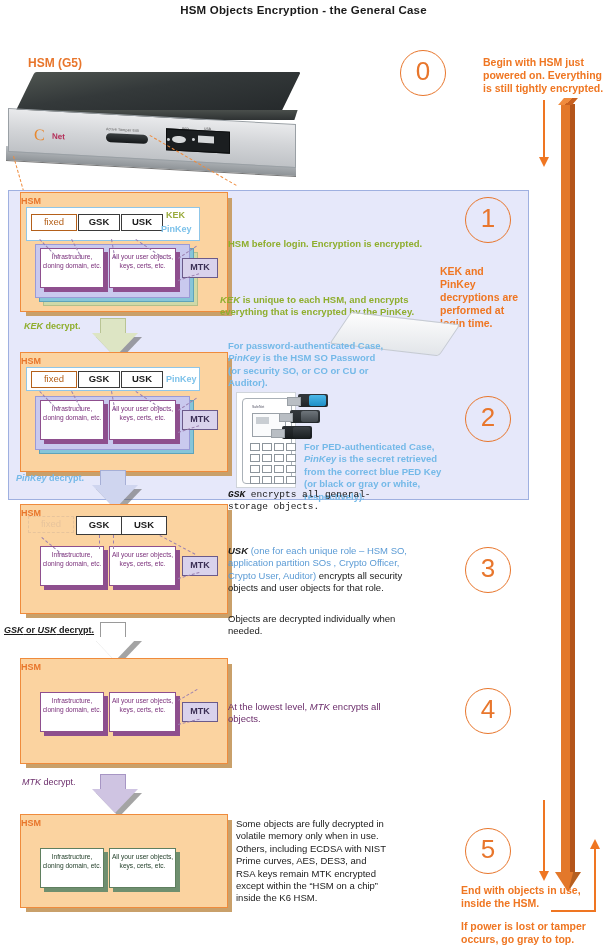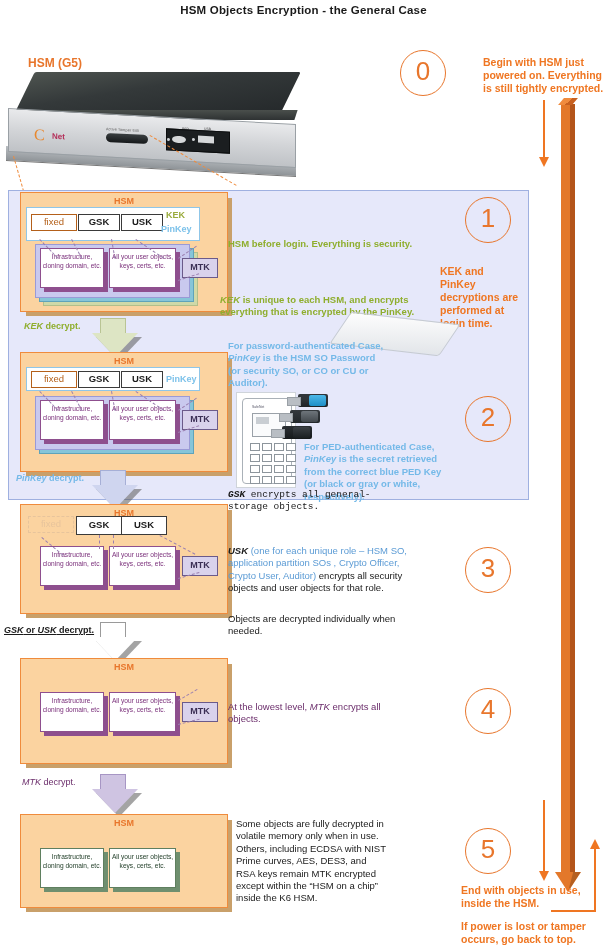--- a/index.html
+++ b/index.html
@@ -76,21 +76,21 @@
      border-bottom:10px solid #ef7622;}
   .hookline{position:absolute;height:2px;background:#ef7622;}
 
   
   #login-panel{left:8px;top:190px;width:519px;height:308px;
      background:#e6e8fa;border:1px solid #9fb0e0;}
 
   
   .hsmbox{position:absolute;background:#fbd3a0;border:1.5px solid #ef8b3c;}
   .hsmbox-shadow{position:absolute;background:#c9a06a;}
-  .hsm-title{position:absolute;width:100%;text-align:center;top:3px;
+  .hsm-title{position:absolute;width:100%;text-align:left;top:3px;
      color:#e8762c;font-size:9px;font-weight:bold;}
 
   .keyrow{position:absolute;background:#ffffff;border:1px solid #8fc6e8;}
   .keycell{position:absolute;height:15px;line-height:14px;text-align:center;
      font-size:9.5px;background:#fff;}
   .k-fixed{border:1.3px solid #b4601a;color:#b4601a;}
   .k-dark{border:1.3px solid #3a3a3a;color:#1a1a1a;font-weight:bold;}
   .k-ghost{border:1.3px dashed #e7c49c;color:#e7c49c;}
   .lab-kek{position:absolute;font-size:9px;font-weight:bold;color:#9aab3c;}
   .lab-pinkey{position:absolute;font-size:9px;font-weight:bold;color:#7dc2ea;}
@@ -187,21 +187,21 @@
 
 <div class="bigbar" style="left:561px;top:104px;height:770px;"></div>
 <div class="bigbar-head" style="left:555px;top:872px;"></div>
 
 <div class="thinarrow" style="left:543px;top:800px;height:72px;"></div>
 
 <div class="thinarrow-up" style="left:594px;top:848px;height:63px;"></div>
 <div class="hookline" style="left:551px;top:910px;width:45px;"></div>
 
 <div class="note-orange" style="left:461px;top:884px;width:132px;">End with objects  in use, inside the HSM.</div>
-<div class="note-orange" style="left:461px;top:920px;width:128px;">If power is lost or tamper occurs, go back to top.</div>
+<div class="note-orange" style="left:461px;top:920px;width:128px;">If power is lost or tamper occurs, go gray to top.</div>
 
 <div id="login-panel" class="abs"></div>
 
 <div class="hsmbox-shadow" style="left:26px;top:198px;width:206px;height:118px;"></div>
 <div class="hsmbox" style="left:20px;top:192px;width:206px;height:118px;">
   <div class="hsm-title">HSM</div>
 </div>
 
 <div class="keyrow" style="left:26px;top:207px;width:172px;height:32px;">
   <div class="keycell k-fixed" style="left:4px;top:6px;width:44px;">fixed</div>
@@ -221,21 +221,21 @@
 <div class="objbox" style="left:109px;top:248px;width:67px;height:40px;">All your user objects, keys, certs, etc.</div>
 <div class="mtk" style="left:182px;top:258px;">MTK</div>
 
 <div class="leader" style="left:40px;top:239px;width:26px;transform:rotate(46deg);"></div>
 <div class="leader" style="left:72px;top:239px;width:22px;transform:rotate(62deg);"></div>
 <div class="leader" style="left:112px;top:239px;width:20px;transform:rotate(80deg);"></div>
 <div class="leader" style="left:136px;top:239px;width:34px;transform:rotate(34deg);"></div>
 <div class="leader" style="left:178px;top:258px;width:22px;transform:rotate(-34deg);"></div>
 <div class="leader" style="left:178px;top:280px;width:22px;transform:rotate(-18deg);"></div>
 
-<div class="txt t-green" style="left:228px;top:238px;width:210px;">HSM before login. Everything is security.</div>
+<div class="txt t-green" style="left:228px;top:238px;width:210px;">HSM before login. Encryption is encrypted.</div>
 <div class="txt t-green" style="left:220px;top:264px;width:212px;margin-top:30px;">
   <span class="it">KEK</span><span> is unique to each HSM, and encrypts everything that is encrypted by the PinKey.</span>
 </div>
 <div class="note-orange" style="left:440px;top:265px;width:82px;">KEK and PinKey decryptions are performed at login time.</div>
 
 <div class="step-num" style="left:465px;top:197px;">1</div>
 
 <div class="dec-label t-green" style="left:24px;top:321px;">
   <span class="it">KEK</span><span> decrypt.</span>
 </div>

